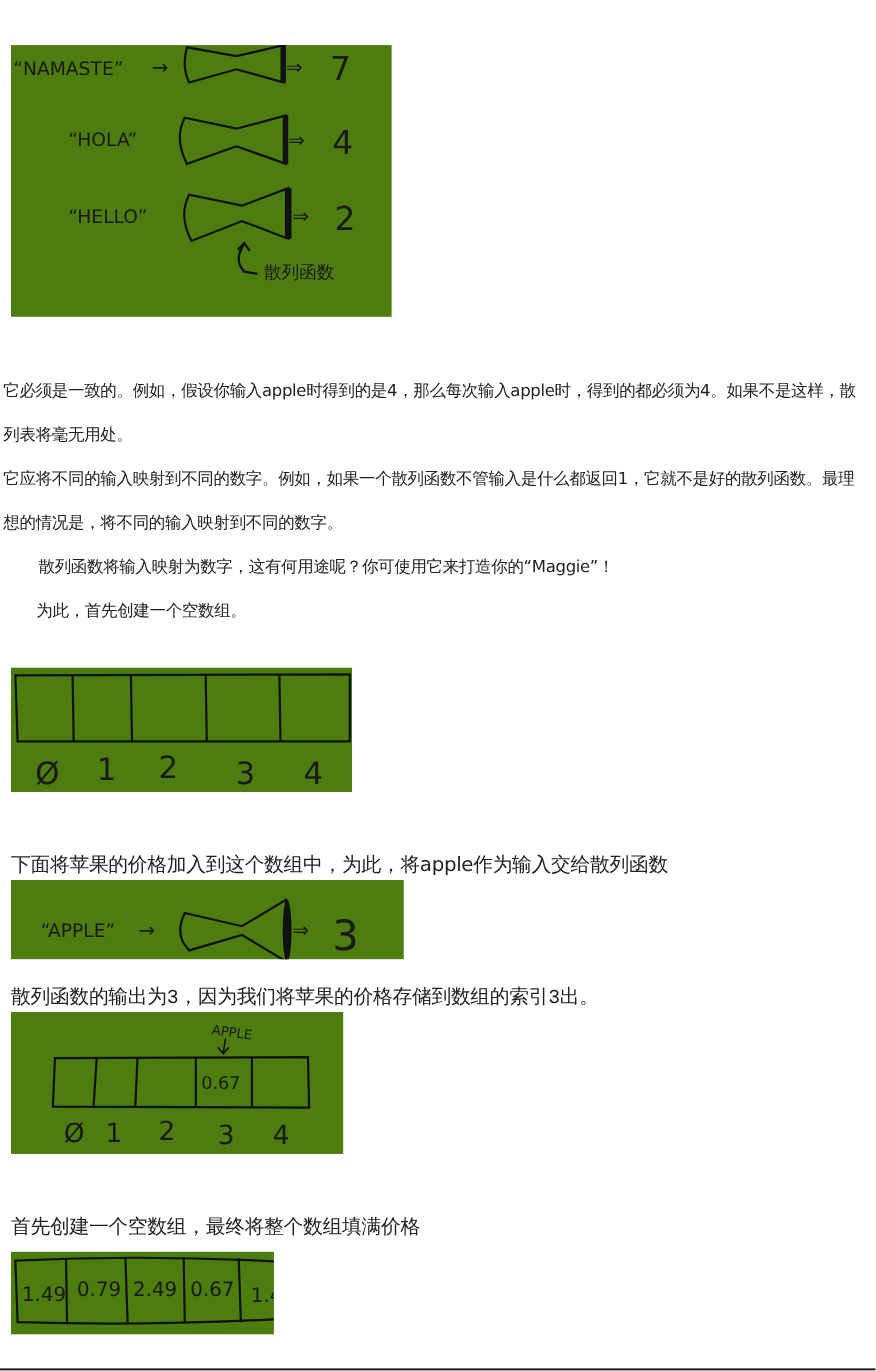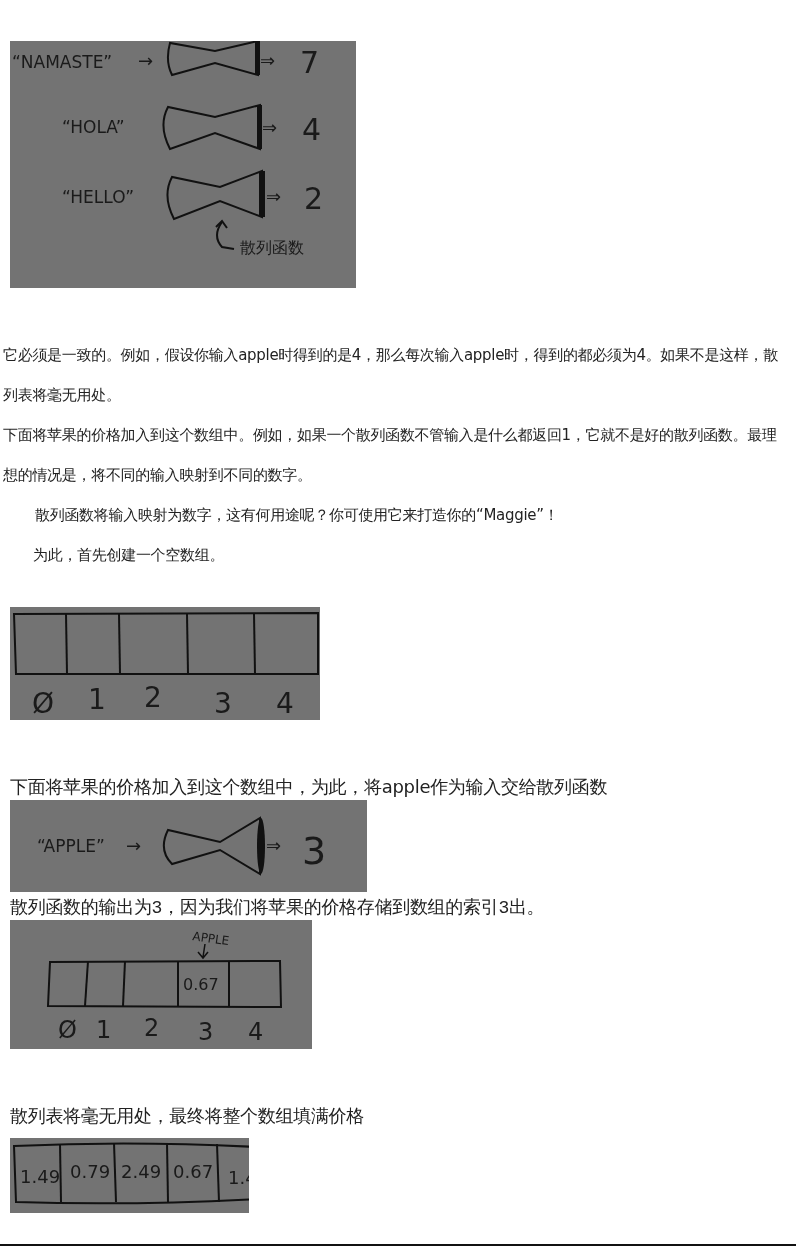--- a/index.html
+++ b/index.html
@@ -1,18 +1,18 @@
 <!DOCTYPE html>
 <html><head>
   <meta charset="utf-8">
   <style>
     html, body { margin: 0; padding: 0; background: #ffffff; }
     body { width: 796px; height: 1246px; position: relative; overflow: hidden;
            font-family: "DejaVu Sans", "Liberation Sans", sans-serif; color: #222; }
-    .fig { position: absolute; left: 10px; background: #737373; overflow: hidden; }
+    .fig { position: absolute; left: 10px; background: #4d7c0f; overflow: hidden; }
     .fig svg { display: block; }
     .para { position: absolute; left: 3px; width: 780px; font-size: 15px; line-height: 40px;
             letter-spacing: -0.3px; white-space: normal; }
     .caption { position: absolute; left: 10px; font-size: 18px; line-height: 18px; letter-spacing: -0.3px; white-space: nowrap; }
     .hand { font-family: "DejaVu Sans", sans-serif; fill: #1a1a1a; }
     .divider { position: absolute; left: 0; top: 1244px; width: 796px; height: 2px; background: #111; }
   </style>
 </head>
 <body>
 
@@ -38,42 +38,42 @@
     <text class="hand" x="256" y="162" font-size="18">⇒</text>
     <text class="hand" x="294" y="168" font-size="30">2</text>
 
     <path d="M212 181 Q202 195 212 206 L224 208" fill="none" stroke="#111" stroke-width="2"></path>
     <path d="M206 186 L212 180 L217 187" fill="none" stroke="#111" stroke-width="2"></path>
     <text class="hand" x="230" y="212" font-size="16" fill="#333">散列函数</text>
   </svg>
 </div>
 
 <div class="para" style="top:335px;">它必须是一致的。例如，假设你输入apple时得到的是4，那么每次输入apple时，得到的都必须为4。如果不是这样，散列表将毫无用处。</div>
-<div class="para" style="top:415px;">下面将苹果的价格加入到这个数组中。例如，如果一个散列函数不管输入是什么都返回1，它就不是好的散列函数。最理想的情况是，将不同的输入映射到不同的数字。</div>
+<div class="para" style="top:415px;">它应将不同的输入映射到不同的数字。例如，如果一个散列函数不管输入是什么都返回1，它就不是好的散列函数。最理想的情况是，将不同的输入映射到不同的数字。</div>
 <div class="para" style="top:495px;margin-left:32px;">散列函数将输入映射为数字，这有何用途呢？你可使用它来打造你的“Maggie”！</div>
 <div class="para" style="top:535px;margin-left:30px;">为此，首先创建一个空数组。</div>
 
 <div class="fig" style="top:607px; width:310px; height:113px;">
   <svg width="310" height="113" viewBox="0 0 310 113">
     <path d="M4 7 L308 6 L308 67 L6 67 Z" fill="none" stroke="#111" stroke-width="2"></path>
     <line x1="56" y1="7" x2="57" y2="67" stroke="#111" stroke-width="2"></line>
     <line x1="109" y1="7" x2="110" y2="67" stroke="#111" stroke-width="2"></line>
     <line x1="177" y1="7" x2="178" y2="67" stroke="#111" stroke-width="2"></line>
     <line x1="244" y1="7" x2="245" y2="67" stroke="#111" stroke-width="2"></line>
     <text class="hand" x="22" y="106" font-size="28">Ø</text>
     <text class="hand" x="78" y="102" font-size="28">1</text>
     <text class="hand" x="134" y="100" font-size="28">2</text>
     <text class="hand" x="204" y="106" font-size="28">3</text>
     <text class="hand" x="266" y="106" font-size="28">4</text>
   </svg>
 </div>
 
 <div class="caption" style="top:778px;">下面将苹果的价格加入到这个数组中，为此，将apple作为输入交给散列函数</div>
 
-<div class="fig" style="top:800px; width:357px; height:92px;">
+<div class="fig" style="top:800px; width:357px; height:72px;">
   <svg width="357" height="80" viewBox="0 0 357 80">
     <text class="hand" x="27" y="52" font-size="17">“APPLE”</text>
     <text class="hand" x="116" y="52" font-size="18">→</text>
     <path d="M158 30 Q148 50 162 64 L210 50 L250 74 L250 18 L210 42 Z" fill="none" stroke="#111" stroke-width="2"></path>
     <ellipse cx="251" cy="46" rx="4" ry="28" fill="#111"></ellipse>
     <text class="hand" x="256" y="52" font-size="18">⇒</text>
     <text class="hand" x="292" y="64" font-size="38">3</text>
   </svg>
 </div>
 
@@ -90,21 +90,21 @@
     <line x1="219" y1="41" x2="219" y2="86" stroke="#111" stroke-width="2"></line>
     <text class="hand" x="173" y="70" font-size="16">0.67</text>
     <text class="hand" x="48" y="118" font-size="24">Ø</text>
     <text class="hand" x="86" y="118" font-size="24">1</text>
     <text class="hand" x="134" y="116" font-size="24">2</text>
     <text class="hand" x="188" y="120" font-size="24">3</text>
     <text class="hand" x="238" y="120" font-size="24">4</text>
   </svg>
 </div>
 
-<div class="caption" style="top:1107px;">散列表将毫无用处，最终将整个数组填满价格</div>
+<div class="caption" style="top:1107px;">首先创建一个空数组，最终将整个数组填满价格</div>
 
 <div class="fig" style="top:1138px; width:239px; height:75px;">
   <svg width="267" height="75" viewBox="0 0 267 75">
     <path d="M4 8 Q130 2 264 10 L264 60 Q130 68 6 64 Z" fill="none" stroke="#111" stroke-width="2"></path>
     <line x1="50" y1="6" x2="51" y2="64" stroke="#111" stroke-width="2"></line>
     <line x1="104" y1="5" x2="106" y2="64" stroke="#111" stroke-width="2"></line>
     <line x1="157" y1="5" x2="158" y2="64" stroke="#111" stroke-width="2"></line>
     <line x1="207" y1="6" x2="209" y2="64" stroke="#111" stroke-width="2"></line>
     <text class="hand" x="10" y="45" font-size="18">1.49</text>
     <text class="hand" x="60" y="40" font-size="18">0.79</text>

